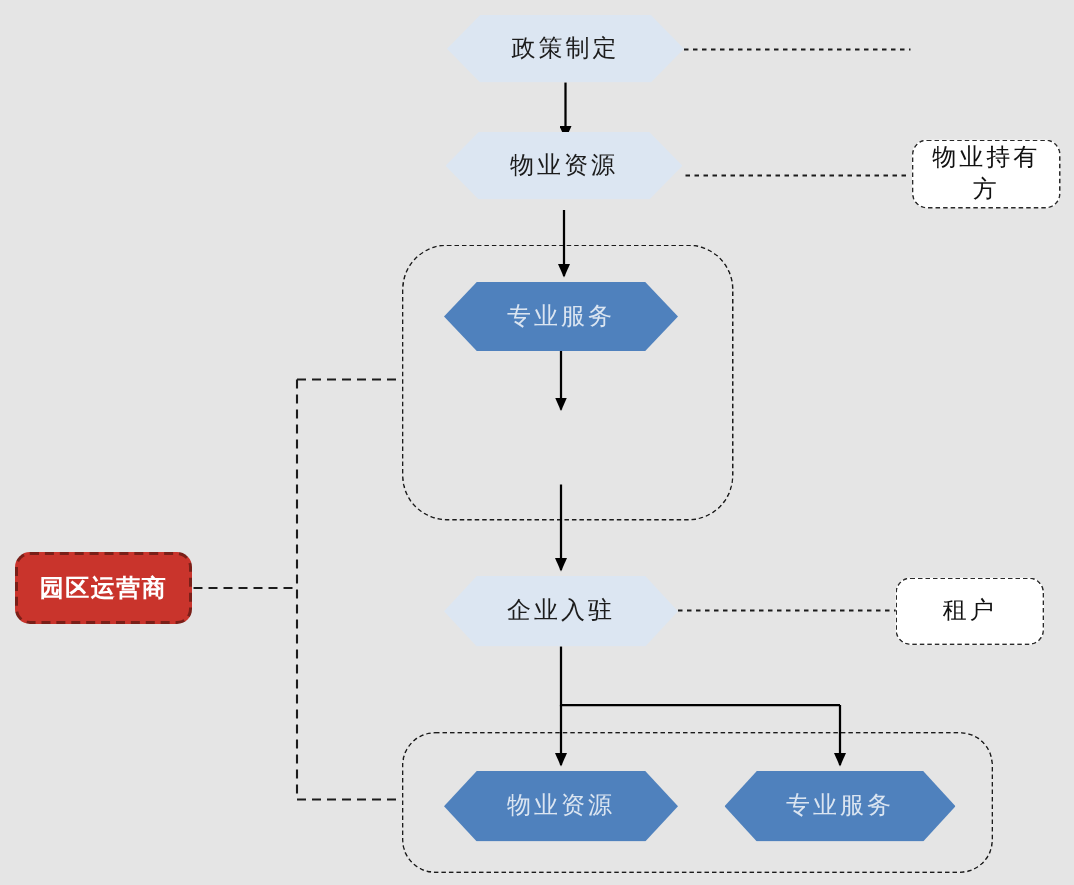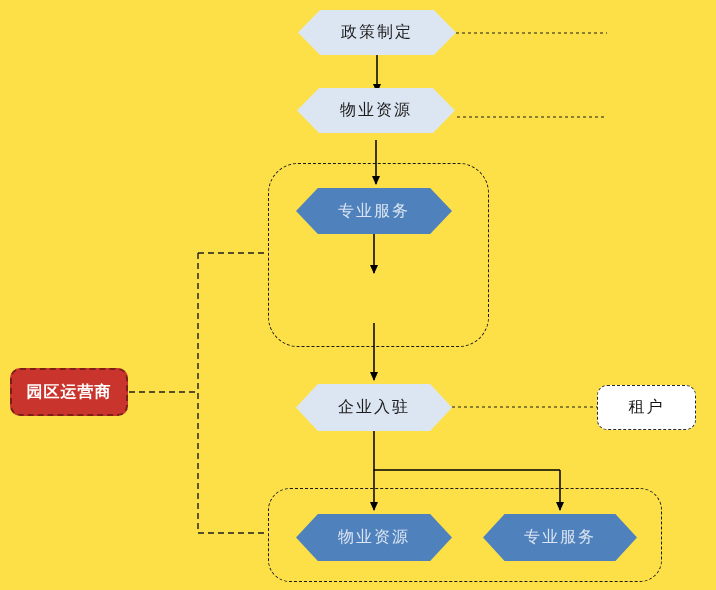--- a/index.html
+++ b/index.html
@@ -1,19 +1,19 @@
 <!DOCTYPE html>
 <html style="--node-light: #dce6f2; --node-dark: #4f81bd; --node-dark-text: #dbe5f1; --operator-fill: #c9342c; --operator-border: #7a1f18; --line: #000000;"><head>
 <meta charset="utf-8">
 <style>
   html,body{margin:0;padding:0;background:#fff;}
   #canvas{
     position:relative;
     width:716px;height:590px;
-    background:#fde047;
+    background:#e5e5e5;
     font-family:"DejaVu Serif","Liberation Serif",serif;
     overflow:hidden;
   }
   
   .hex{
     position:absolute;
     display:flex;align-items:center;justify-content:center;
     clip-path:polygon(0% 50%,14% 0%,86% 0%,100% 50%,86% 100%,14% 100%);
     font-size:16px;letter-spacing:2px;white-space:nowrap;
   }
@@ -100,17 +100,18 @@
     </g>
   </svg>
 
   <div class="hex light" id="node-policy">政策制定</div>
   <div class="hex light" id="node-resource">物业资源</div>
   <div class="hex dark" id="node-renovate">专业服务</div>
   <div class="hex light" id="node-enter">企业入驻</div>
   <div class="hex dark" id="node-mgmt">物业资源</div>
   <div class="hex dark" id="node-service">专业服务</div>
 
+  <div class="actorbox" id="actor-holder">物业持有方</div>
   <div class="actorbox" id="actor-tenant">租户</div>
 
   <div id="operator-box">园区运营商</div>
 
 </div>
 
 </body></html>

